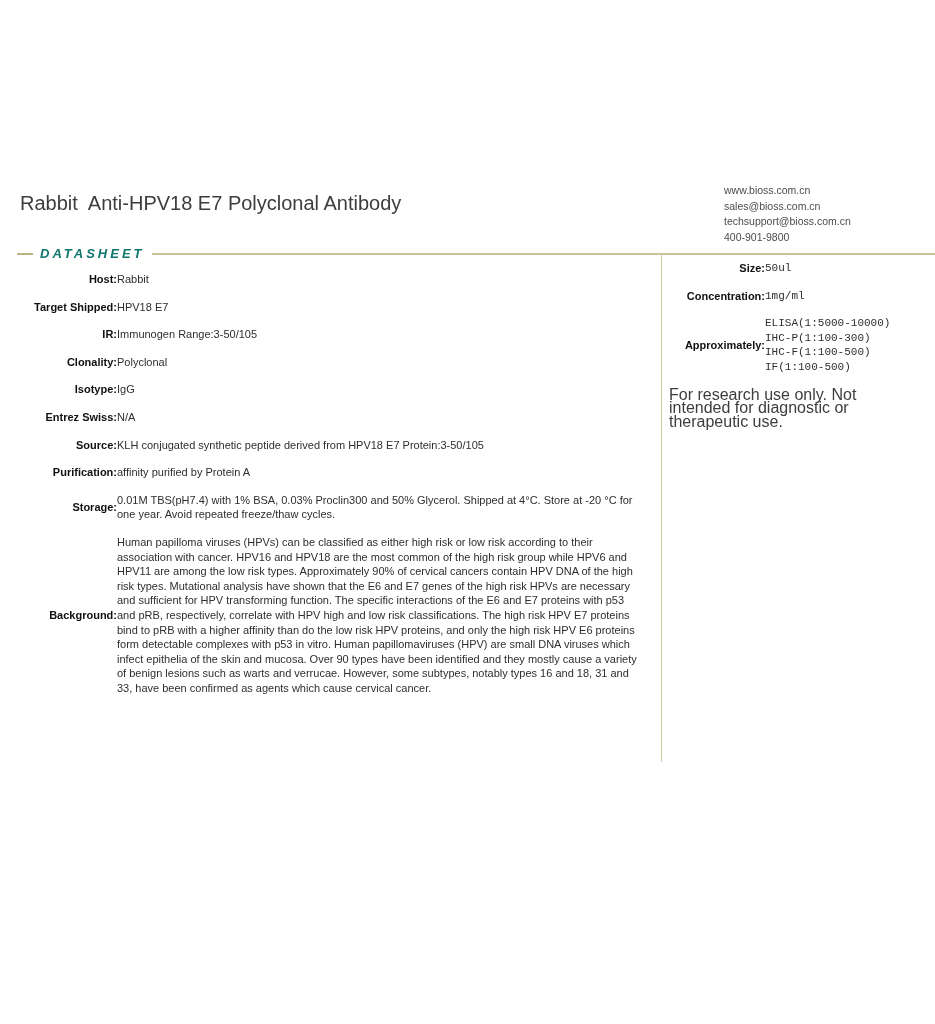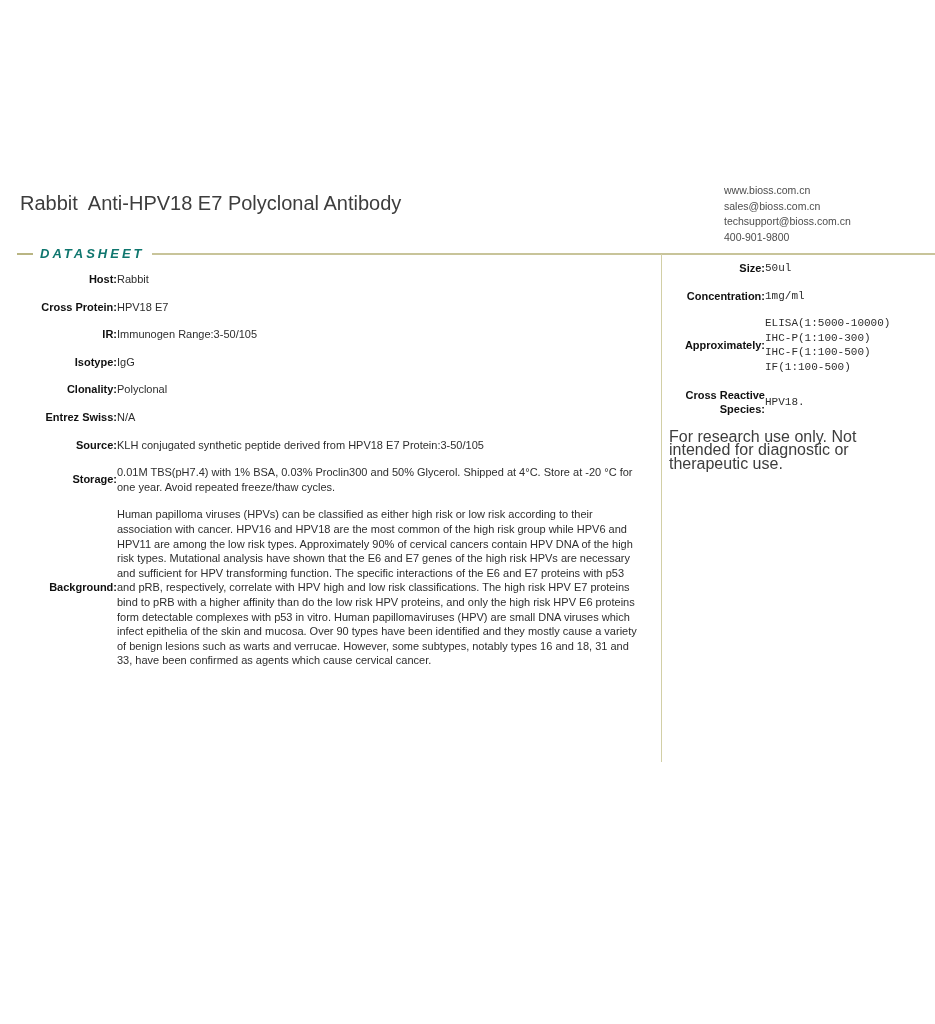--- a/index.html
+++ b/index.html
@@ -71,42 +71,46 @@
   </div>
 
   <div class="v-divider"></div>
 
   <div class="col-left">
     <div class="row">
       <div class="lbl">Host:</div>
       <div class="val">Rabbit</div>
     </div>
     <div class="row">
-      <div class="lbl">Cross Protein:</div>
+      <div class="lbl">Target Shipped:</div>
       <div class="val">HPV18 E7</div>
     </div>
     <div class="row">
       <div class="lbl">IR:</div>
       <div class="val">Immunogen Range:3-50/105</div>
     </div>
     <div class="row">
+      <div class="lbl">Clonality:</div>
+      <div class="val">Polyclonal</div>
+    </div>
+    <div class="row">
       <div class="lbl">Isotype:</div>
       <div class="val">IgG</div>
-    </div>
-    <div class="row">
-      <div class="lbl">Clonality:</div>
-      <div class="val">Polyclonal</div>
     </div>
     <div class="row">
       <div class="lbl">Entrez Swiss:</div>
       <div class="val link">N/A</div>
     </div>
     <div class="row">
       <div class="lbl">Source:</div>
       <div class="val">KLH conjugated synthetic peptide derived from HPV18 E7 Protein:3-50/105</div>
+    </div>
+    <div class="row">
+      <div class="lbl">Purification:</div>
+      <div class="val">affinity purified by Protein A</div>
     </div>
     <div class="row">
       <div class="lbl">Storage:</div>
       <div class="val">0.01M TBS(pH7.4) with 1% BSA, 0.03% Proclin300 and 50% Glycerol. Shipped at 4°C. Store at -20 °C for one year. Avoid repeated freeze/thaw cycles.</div>
     </div>
     <div class="row">
       <div class="lbl">Background:</div>
       <div class="val">Human papilloma viruses (HPVs) can be classified as either high risk or low risk according to their association with cancer. HPV16 and HPV18 are the most common of the high risk group while HPV6 and HPV11 are among the low risk types. Approximately 90% of cervical cancers contain HPV DNA of the high risk types. Mutational analysis have shown that the E6 and E7 genes of the high risk HPVs are necessary and sufficient for HPV transforming function. The specific interactions of the E6 and E7 proteins with p53 and pRB, respectively, correlate with HPV high and low risk classifications. The high risk HPV E7 proteins bind to pRB with a higher affinity than do the low risk HPV proteins, and only the high risk HPV E6 proteins form detectable complexes with p53 in vitro. Human papillomaviruses (HPV) are small DNA viruses which infect epithelia of the skin and mucosa. Over 90 types have been identified and they mostly cause a variety of benign lesions such as warts and verrucae. However, some subtypes, notably types 16 and 18, 31 and 33, have been confirmed as agents which cause cervical cancer.</div>
     </div>
   </div>
@@ -122,20 +126,16 @@
     </div>
     <div class="row">
       <div class="lbl">Approximately:</div>
       <div class="val">
         <div>ELISA(1:5000-10000)</div>
         <div>IHC-P(1:100-300)</div>
         <div>IHC-F(1:100-500)</div>
         <div>IF(1:100-500)</div>
       </div>
     </div>
-    <div class="row">
-      <div class="lbl">Cross Reactive Species:</div>
-      <div class="val">HPV18.</div>
-    </div>
     <div class="footnote">For research use only. Not intended for diagnostic or therapeutic use.</div>
   </div>
 
 </div>
 
 </body></html>

